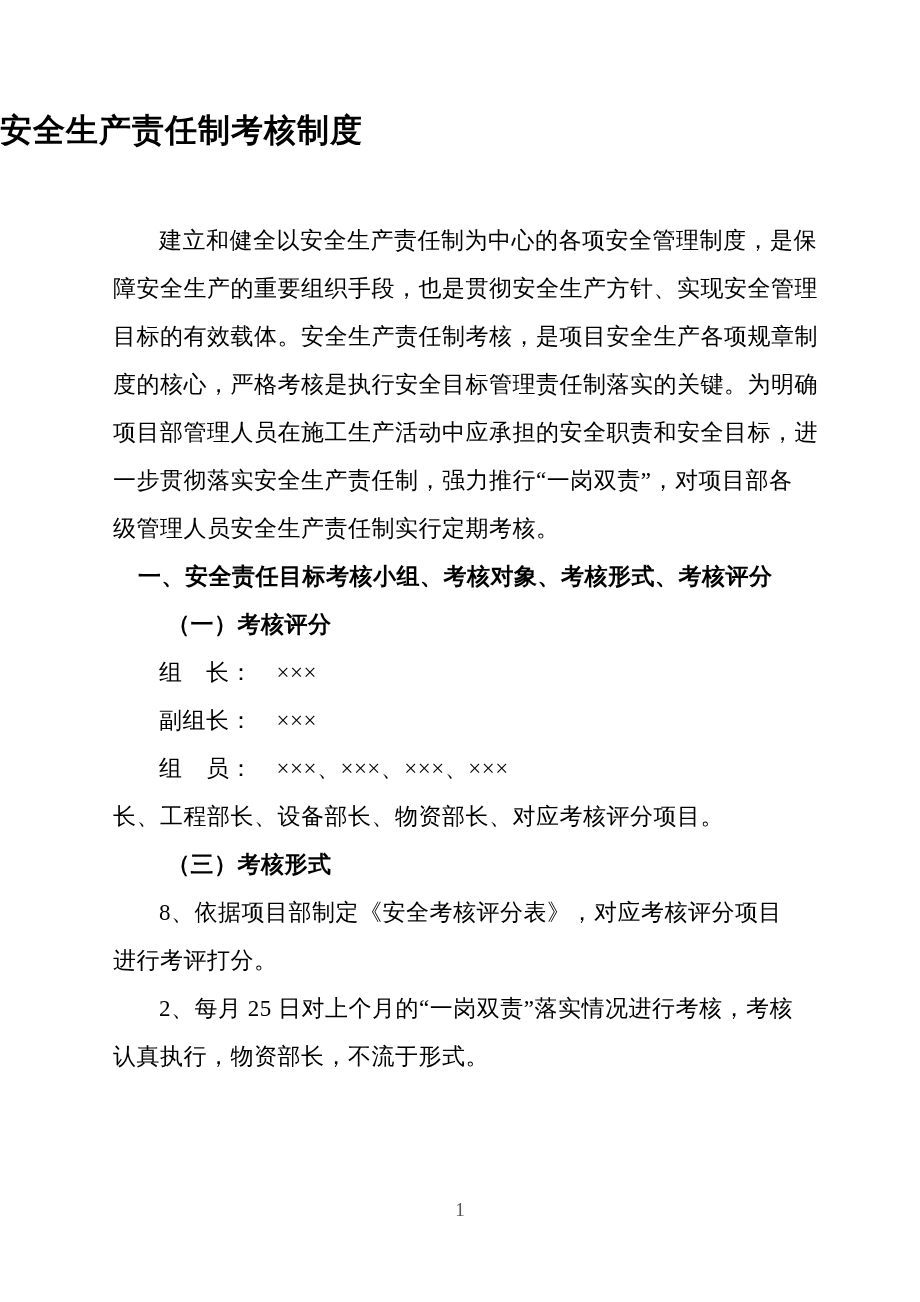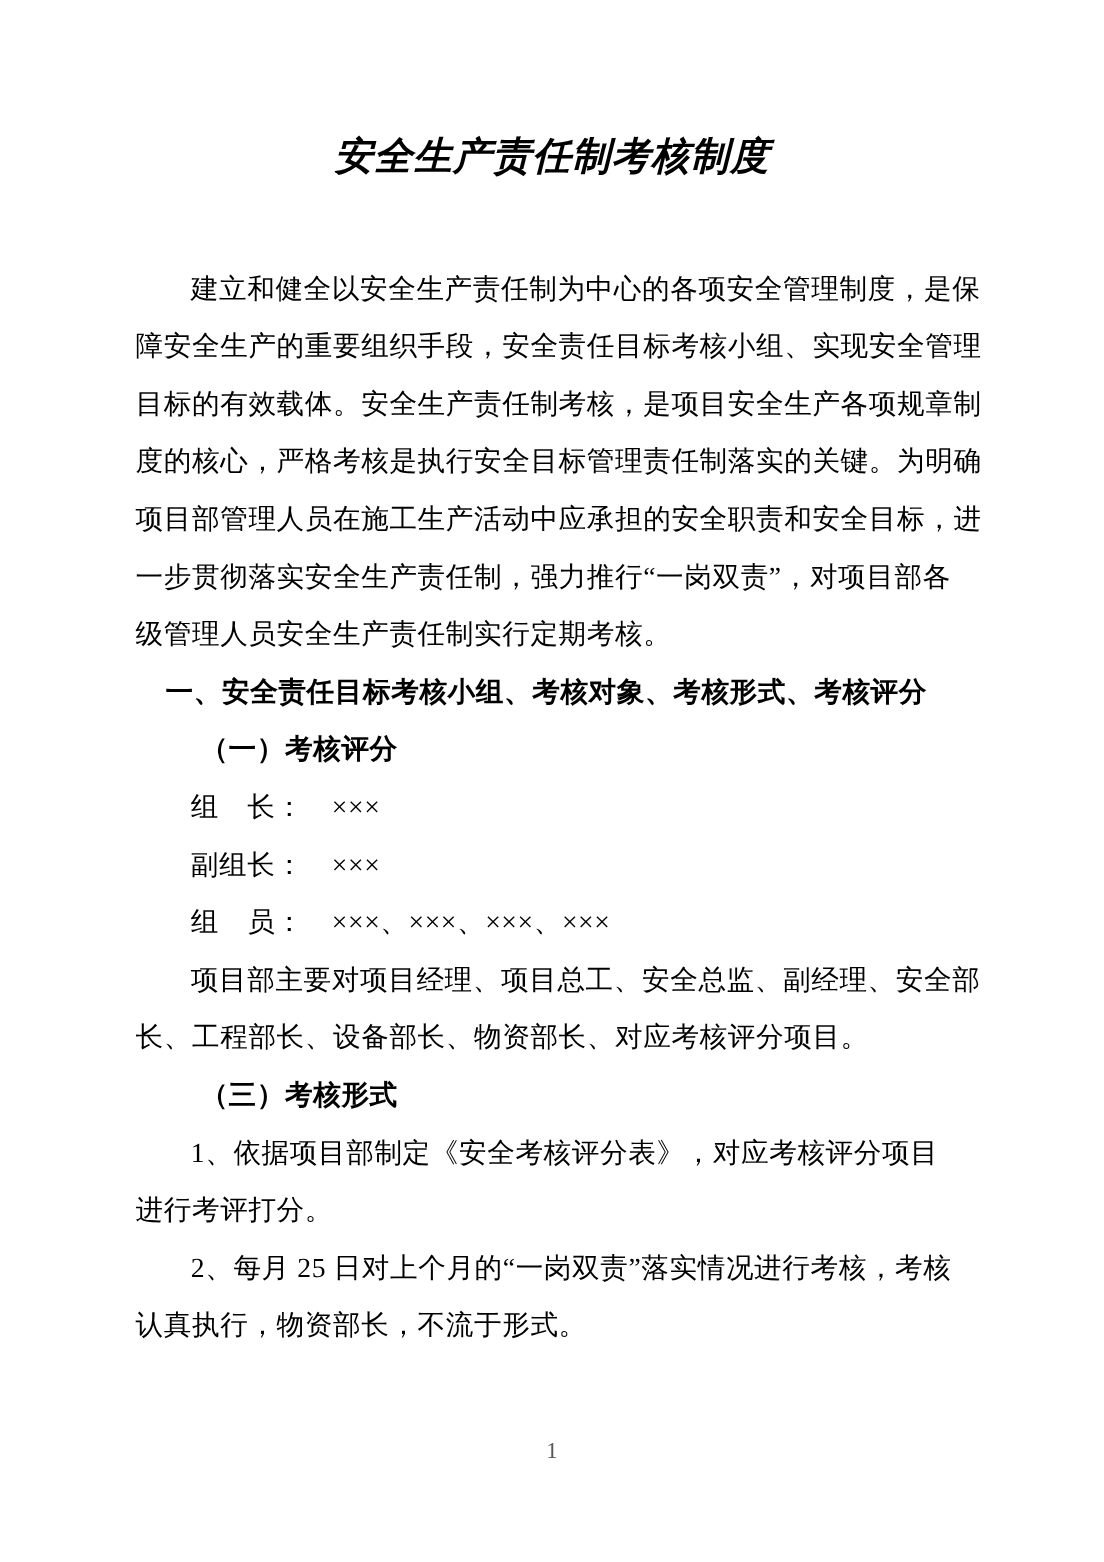--- a/index.html
+++ b/index.html
@@ -12,25 +12,23 @@
     color: #000000;
     overflow: hidden;
   }
   .title {
     position: absolute;
     top: 100px;
     left: 0;
     width: 100%;
     height: 60px;
     line-height: 60px;
-    text-align: center;
     font-size: 32px;
     font-weight: bold;
     letter-spacing: 1px;
-    font-style: italic;
   }
   .content {
     position: absolute;
     top: 217px;
     left: 113px;
     width: 692px;
   }
   .ln {
     height: 48px;
     line-height: 48px;
@@ -54,35 +52,34 @@
 </style>
 </head>
 <body>
 
 <div class="page">
 
   <div class="title">安全生产责任制考核制度</div>
 
   <div class="content">
     <div class="ln indent">建立和健全以安全生产责任制为中心的各项安全管理制度，是保</div>
-    <div class="ln">障安全生产的重要组织手段，安全责任目标考核小组、实现安全管理</div>
+    <div class="ln">障安全生产的重要组织手段，也是贯彻安全生产方针、实现安全管理</div>
     <div class="ln">目标的有效载体。安全生产责任制考核，是项目安全生产各项规章制</div>
     <div class="ln">度的核心，严格考核是执行安全目标管理责任制落实的关键。为明确</div>
     <div class="ln">项目部管理人员在施工生产活动中应承担的安全职责和安全目标，进</div>
     <div class="ln">一步贯彻落实安全生产责任制，强力推行“一岗双责”，对项目部各</div>
     <div class="ln">级管理人员安全生产责任制实行定期考核。</div>
     <div class="ln h1">一、安全责任目标考核小组、考核对象、考核形式、考核评分</div>
     <div class="ln sub">（一）考核评分</div>
     <div class="ln indent">组　长：　×××</div>
     <div class="ln indent">副组长：　×××</div>
     <div class="ln indent">组　员：　×××、×××、×××、×××</div>
-    <div class="ln indent">项目部主要对项目经理、项目总工、安全总监、副经理、安全部</div>
     <div class="ln">长、工程部长、设备部长、物资部长、对应考核评分项目。</div>
     <div class="ln sub">（三）考核形式</div>
-    <div class="ln indent">1、依据项目部制定《安全考核评分表》，对应考核评分项目</div>
+    <div class="ln indent">8、依据项目部制定《安全考核评分表》，对应考核评分项目</div>
     <div class="ln">进行考评打分。</div>
     <div class="ln indent">2、每月 25 日对上个月的“一岗双责”落实情况进行考核，考核</div>
     <div class="ln">认真执行，物资部长，不流于形式。</div>
   </div>
 
   <div class="footer">1</div>
 
 </div>
 
 </body></html>

